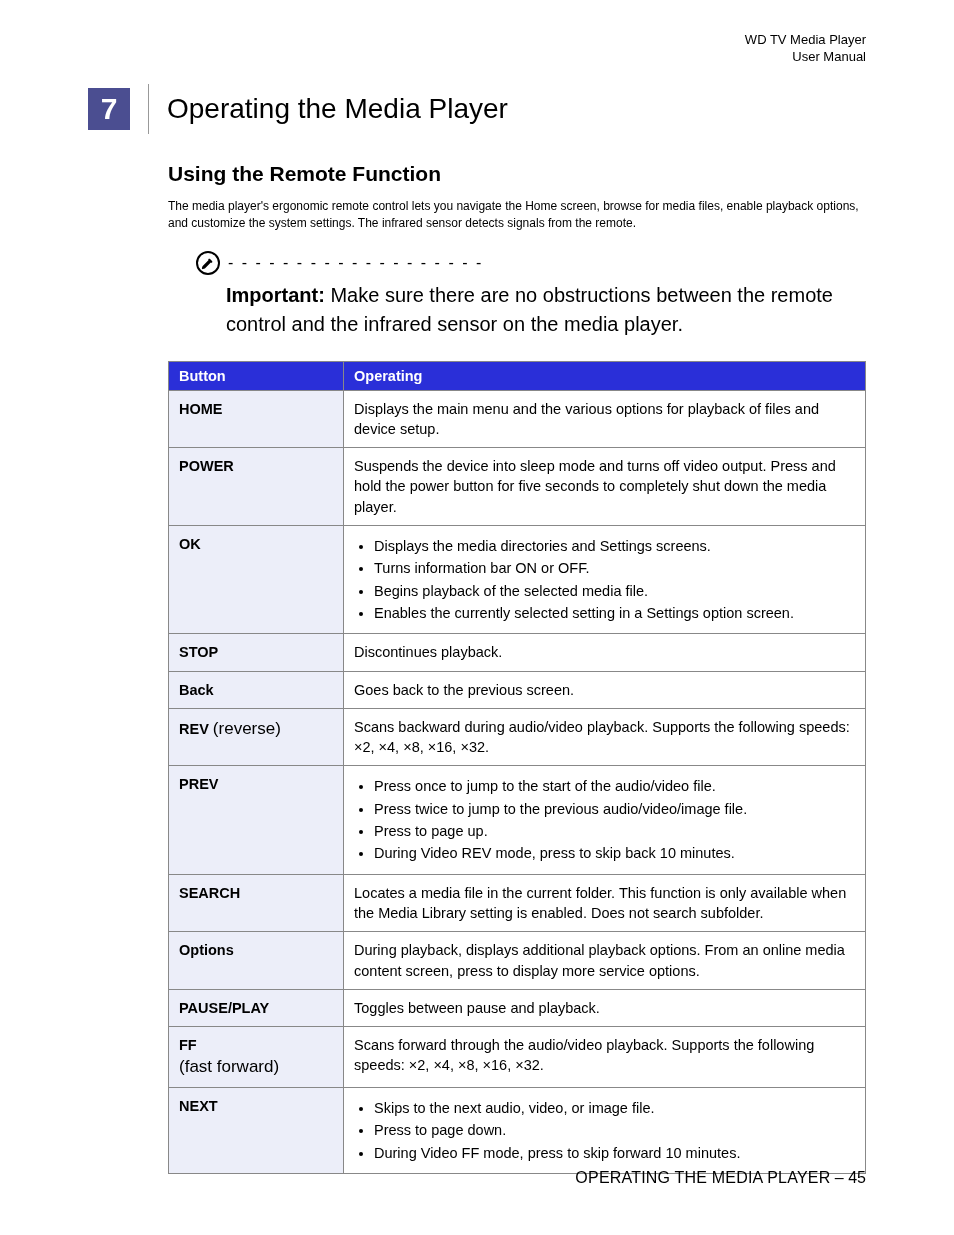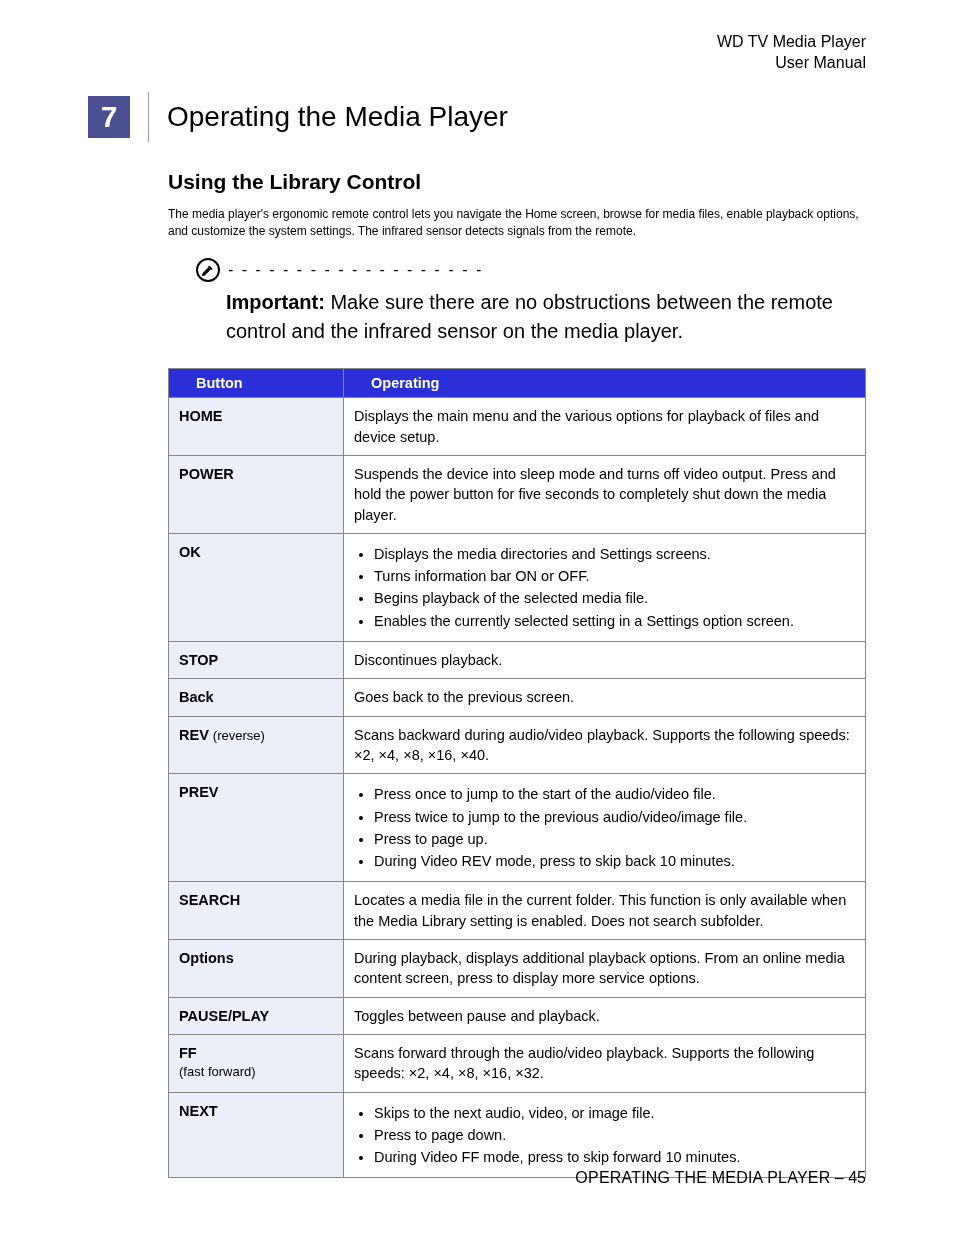--- a/index.html
+++ b/index.html
@@ -7,21 +7,21 @@
     font-family: Helvetica, Arial, sans-serif;
     width: 954px;
     height: 1235px;
     background: #fff;
     color: #000;
     position: relative;
     padding: 32px 88px 0 88px;
   }
   .hdr {
     text-align: right;
-    font-size: 16px;
+    font-size: 13px;
     line-height: 1.3;
     color: #000;
     margin-bottom: 18px;
   }
   .chapter-row {
     display: flex;
     align-items: center;
     gap: 18px;
     margin-left: 0;
   }
@@ -96,35 +96,35 @@
   table.btns {
     width: 100%;
     border-collapse: collapse;
     font-size: 14.5px;
   }
   table.btns th {
     background: #2a2fd8;
     color: #fff;
     text-align: left;
     font-weight: bold;
-    padding: 6px 27px;
+    padding: 6px 10px;
     border: 1px solid #888;
   }
   table.btns td {
     border: 1px solid #888;
     padding: 8px 10px;
     vertical-align: top;
     line-height: 1.4;
   }
   table.btns td:first-child {
     width: 175px;
     background: #eceef9;
     font-weight: bold;
   }
-  .sublabel { font-weight: normal; font-size: 13px; display: block; }
+  .sublabel { font-weight: normal; font-size: 17px; display: block; }
   .btn-cap { text-transform: uppercase; }
   ul.fn-list {
     list-style: disc;
     margin-left: 20px;
   }
   ul.fn-list li { margin: 2px 0; }
 
   .footer {
     position: absolute;
     bottom: 48px;
@@ -142,21 +142,21 @@
 </div>
 
 <div class="chapter-row">
   <div class="chapter-badge">7</div>
   <div class="chapter-divider"></div>
   <h1 class="chapter-title">Operating the Media Player</h1>
 </div>
 
 <div class="content">
 
-  <h2 class="section-title">Using the Library Control</h2>
+  <h2 class="section-title">Using the Remote Function</h2>
 
   <p class="intro">The media player's ergonomic remote control lets you navigate the Home screen, browse for media files, enable playback options, and customize the system settings. The infrared sensor detects signals from the remote.</p>
 
   <div class="note-block">
     <div class="note-icon-row">
       <span class="note-icon">
         <svg width="14" height="14" viewBox="0 0 24 24" fill="none" stroke="#000" stroke-width="3" stroke-linecap="round" stroke-linejoin="round">
             <path d="M3 21l3-1 11-11-2-2L4 18l-1 3z"></path>
             <path d="M14 6l4 4"></path>
           </svg>
@@ -198,21 +198,21 @@
         <tr>
           <td><span class="btn-cap">STOP</span></td>
           <td>Discontinues playback.</td>
         </tr>
         <tr>
           <td><span>Back</span></td>
           <td>Goes back to the previous screen.</td>
         </tr>
         <tr>
           <td><span class="btn-cap">REV</span> <span class="sublabel" style="display:inline">(reverse)</span></td>
-          <td>Scans backward during audio/video playback. Supports the following speeds: ×2, ×4, ×8, ×16, ×40.</td>
+          <td>Scans backward during audio/video playback. Supports the following speeds: ×2, ×4, ×8, ×16, ×32.</td>
         </tr>
         <tr>
           <td><span class="btn-cap">PREV</span></td>
           <td>
             <ul class="fn-list">
               <li>Press once to jump to the start of the audio/video file.</li>
               <li>Press twice to jump to the previous audio/video/image file.</li>
               <li>Press to page up.</li>
               <li>During Video REV mode, press to skip back 10 minutes.</li>
             </ul>

